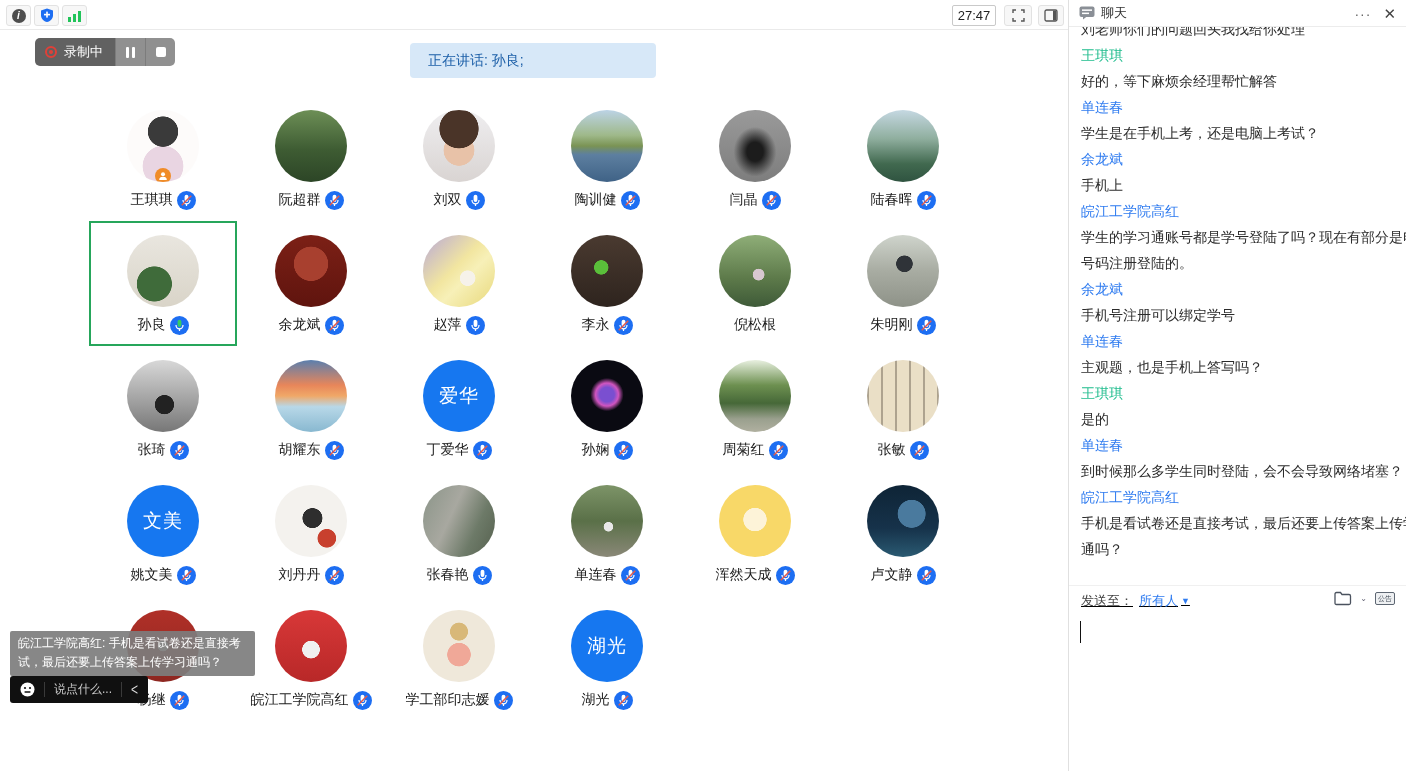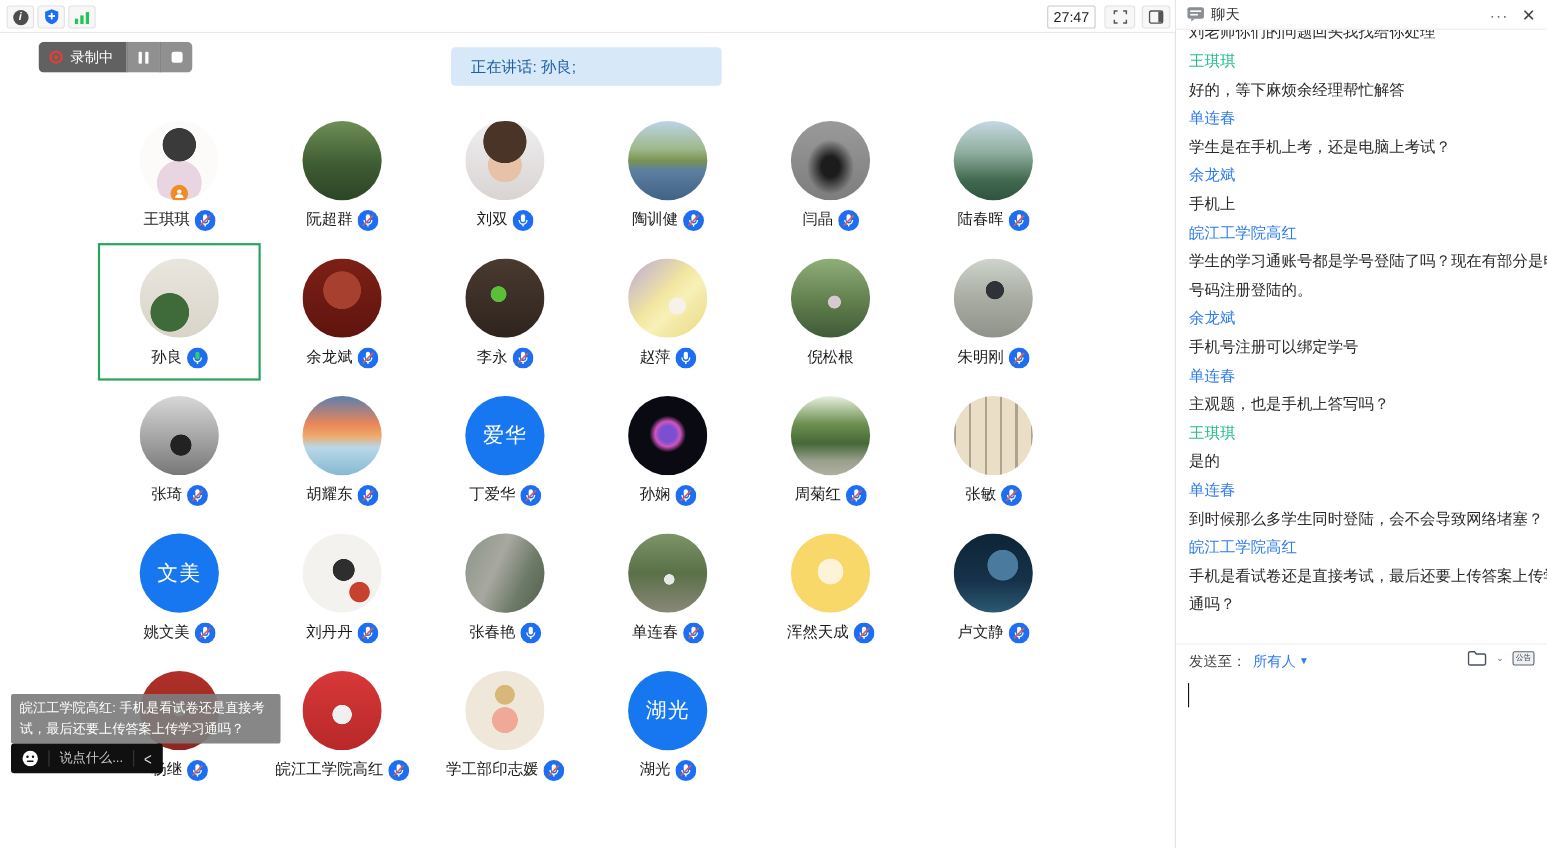--- a/index.html
+++ b/index.html
@@ -62,21 +62,21 @@
   .chat-title { font-size:13px; color:#333; }
   .ch-right { position:absolute; right:10px; top:0; height:27px; display:flex; align-items:center; gap:12px; }
   .ch-menu { color:#666; font-size:14px; cursor:pointer; letter-spacing:1px; }
   .ch-close { color:#444; font-size:15px; cursor:pointer; }
   .msgs { position:absolute; left:0; top:27px; width:380px; height:558px; overflow:hidden; padding:0 0 0 12px; }
   .mline { font-size:14px; line-height:20px; margin-bottom:6px; white-space:nowrap; color:#2b2b2b; }
   .mline.author-blue { color:#2e7bf0; }
   .mline.author-green { color:#21bd8e; }
   .mline.clip { margin-top:-8px; }
   .chat-footer { position:absolute; left:0; top:585px; width:338px; height:30px; border-top:1px solid #f0f0f0;
-                 display:flex; align-items:center; padding-left:12px; font-size:13px; }
+                 display:flex; align-items:center; padding-left:12px; font-size:13px;text-decoration:underline; }
   .sendto-label { color:#444; }
   .sendto-val { color:#2e7bf0; margin-left:6px; cursor:pointer; }
   .sendto-caret { color:#2e7bf0; font-size:9px; margin-left:3px; }
   .cf-icons { position:absolute; right:12px; top:5px; display:flex; align-items:center; gap:8px; }
   .gg-badge { border:1px solid #5d6672; border-radius:2px; font-size:7px; color:#3f4854; padding:2px 2px;
               line-height:1; cursor:pointer; background:#eef0f2; }
   .chevron-sm { font-size:8px; color:#667; }
   .inputarea { position:absolute; left:0; top:616px; width:338px; height:155px; cursor:text; }
   .caret { position:absolute; left:11px; top:5px; width:1px; height:22px; background:#111; animation:blink 1s steps(1) infinite; }
   @keyframes blink { 50% { opacity:0; } }
@@ -255,44 +255,44 @@
             <circle cx="10" cy="10" r="10" fill="#1d6ef2"></circle>
             <rect x="8" y="4" width="4" height="7.5" rx="2" fill="#fff"></rect>
             <path d="M6.3 9.5 a3.7 4 0 0 0 7.4 0" fill="none" stroke="#fff" stroke-width="1.3"></path>
             <line x1="10" y1="13.5" x2="10" y2="15.8" stroke="#fff" stroke-width="1.3"></line>
             <line x1="5" y1="15" x2="15" y2="5" stroke="#e05a4e" stroke-width="1.6"></line>
           </svg>
         </span>
       </div>
     </div>
     <div class="tile">
+      <div class="avatar" style="background: radial-gradient(circle at 62% 60%, rgb(246, 242, 234) 12%, rgba(0, 0, 0, 0) 13%), linear-gradient(135deg, rgb(184, 168, 216) 0%, rgb(242, 230, 160) 45%, rgb(247, 240, 184) 60%, rgb(232, 216, 122) 100%);"></div>
+      <div class="nrow">
+        <span class="pname">赵萍</span>
+        <span class="mic">
+          <svg width="19" height="19" viewBox="0 0 20 20">
+            <circle cx="10" cy="10" r="10" fill="#1d6ef2"></circle>
+            <rect x="8" y="4" width="4" height="7.5" rx="2" fill="#fff"></rect>
+            <path d="M6.3 9.5 a3.7 4 0 0 0 7.4 0" fill="none" stroke="#fff" stroke-width="1.3"></path>
+            <line x1="10" y1="13.5" x2="10" y2="15.8" stroke="#fff" stroke-width="1.3"></line>
+          </svg>
+        </span>
+      </div>
+    </div>
+    <div class="tile">
       <div class="avatar" style="background: radial-gradient(circle at 42% 45%, rgb(90, 191, 58) 12%, rgba(0, 0, 0, 0) 13%), linear-gradient(rgb(74, 58, 48), rgb(46, 36, 30));"></div>
       <div class="nrow">
         <span class="pname">李永</span>
         <span class="mic">
           <svg width="19" height="19" viewBox="0 0 20 20">
             <circle cx="10" cy="10" r="10" fill="#1d6ef2"></circle>
             <rect x="8" y="4" width="4" height="7.5" rx="2" fill="#fff"></rect>
             <path d="M6.3 9.5 a3.7 4 0 0 0 7.4 0" fill="none" stroke="#fff" stroke-width="1.3"></path>
             <line x1="10" y1="13.5" x2="10" y2="15.8" stroke="#fff" stroke-width="1.3"></line>
             <line x1="5" y1="15" x2="15" y2="5" stroke="#e05a4e" stroke-width="1.6"></line>
-          </svg>
-        </span>
-      </div>
-    </div>
-    <div class="tile">
-      <div class="avatar" style="background: radial-gradient(circle at 62% 60%, rgb(246, 242, 234) 12%, rgba(0, 0, 0, 0) 13%), linear-gradient(135deg, rgb(184, 168, 216) 0%, rgb(242, 230, 160) 45%, rgb(247, 240, 184) 60%, rgb(232, 216, 122) 100%);"></div>
-      <div class="nrow">
-        <span class="pname">赵萍</span>
-        <span class="mic">
-          <svg width="19" height="19" viewBox="0 0 20 20">
-            <circle cx="10" cy="10" r="10" fill="#1d6ef2"></circle>
-            <rect x="8" y="4" width="4" height="7.5" rx="2" fill="#fff"></rect>
-            <path d="M6.3 9.5 a3.7 4 0 0 0 7.4 0" fill="none" stroke="#fff" stroke-width="1.3"></path>
-            <line x1="10" y1="13.5" x2="10" y2="15.8" stroke="#fff" stroke-width="1.3"></line>
           </svg>
         </span>
       </div>
     </div>
     <div class="tile">
       <div class="avatar" style="background: radial-gradient(circle at 55% 55%, rgb(216, 200, 208) 10%, rgba(0, 0, 0, 0) 11%), linear-gradient(rgb(143, 174, 120) 0%, rgb(93, 122, 74) 60%, rgb(62, 90, 56) 100%);"></div>
       <div class="nrow">
         <span class="pname">倪松根</span>
       </div>
     </div>

